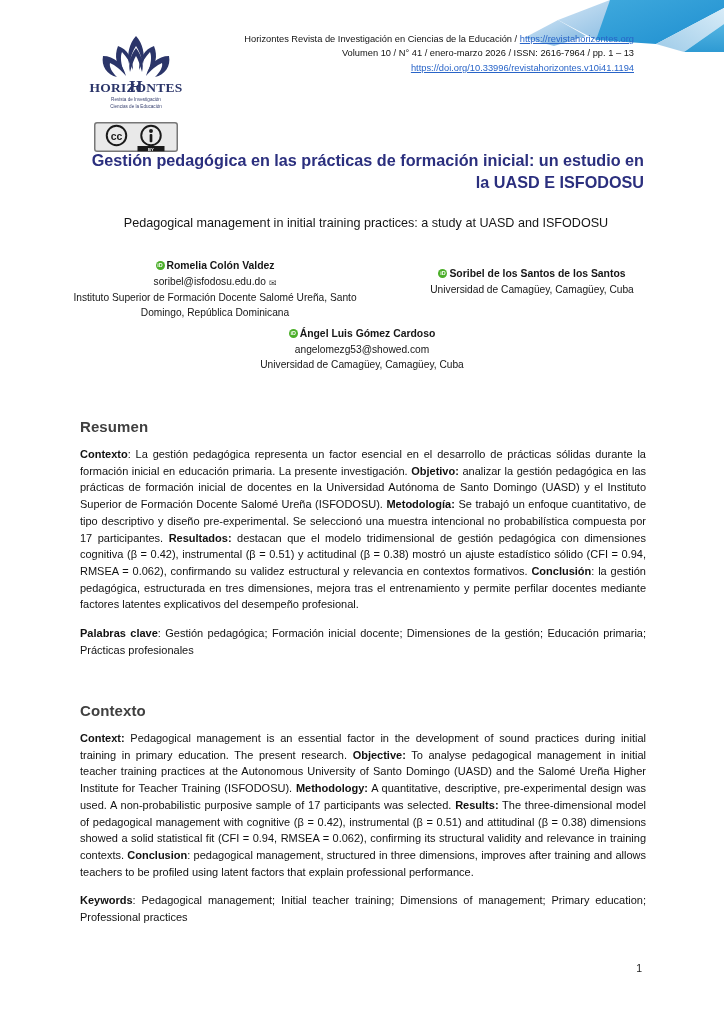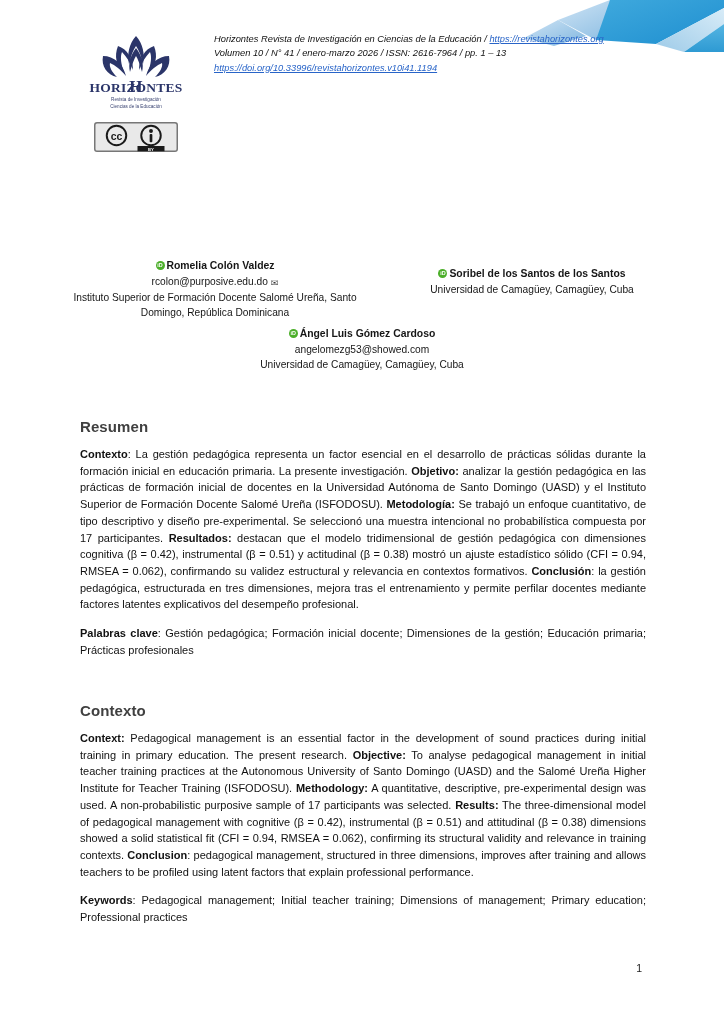--- a/index.html
+++ b/index.html
@@ -58,25 +58,24 @@
     width: 84px;
     height: 30px;
     display: block;
   }
 
   .journal-info {
     position: absolute;
     right: 90px;
     top: 8px;
     width: 420px;
-    text-align: left;
+    text-align: right;
     font-size: 9.3px;
     line-height: 1.55;
     color: #111111;
-    font-style: italic;
   }
   .journal-info .row { white-space: nowrap; }
   .jlink {
     color: #2864c8;
     text-decoration: underline;
   }
   .article-type {
     margin-top: 11px;
     font-size: 11.6px;
     font-weight: bold;
@@ -288,30 +287,34 @@
       <div class="row">
         <span>Horizontes Revista de Investigación en Ciencias de la Educación / </span><a class="jlink" href="#">https://revistahorizontes.org</a>
       </div>
       <div class="row">Volumen 10 / N° 41 / enero-marzo 2026  / ISSN: 2616-7964 / pp. 1 – 13</div>
       <div class="row">
         <a class="jlink" href="#">https://doi.org/10.33996/revistahorizontes.v10i41.1194</a>
       </div>
     </div>
   </div>
 
+  <div class="title-block">
+    <h1 class="title-es">Gestión pedagógica en las prácticas de formación inicial: un estudio en la UASD E ISFODOSU</h1>
+    <h2 class="title-en">Pedagogical management in initial training practices: a study at UASD and ISFODOSU</h2>
+  </div>
 
   <div class="authors">
     <div class="author-row">
 
       <div class="author a-left">
         <div class="aname">
           <span class="orcid"></span><span>Romelia Colón Valdez</span>
         </div>
         <div class="amail">
-          <span>rcolon@purposive.edu.do</span><span class="mail-icon">✉</span>
+          <span>soribel@isfodosu.edu.do</span><span class="mail-icon">✉</span>
         </div>
         <div class="aaff">Instituto Superior de Formación Docente Salomé Ureña, Santo Domingo, República Dominicana</div>
       </div>
 
       <div class="author a-right">
         <div class="aname">
           <span class="orcid"></span><span>Soribel de los Santos de los Santos</span>
         </div>
         <div class="aaff">Universidad de Camagüey, Camagüey, Cuba</div>
       </div>

